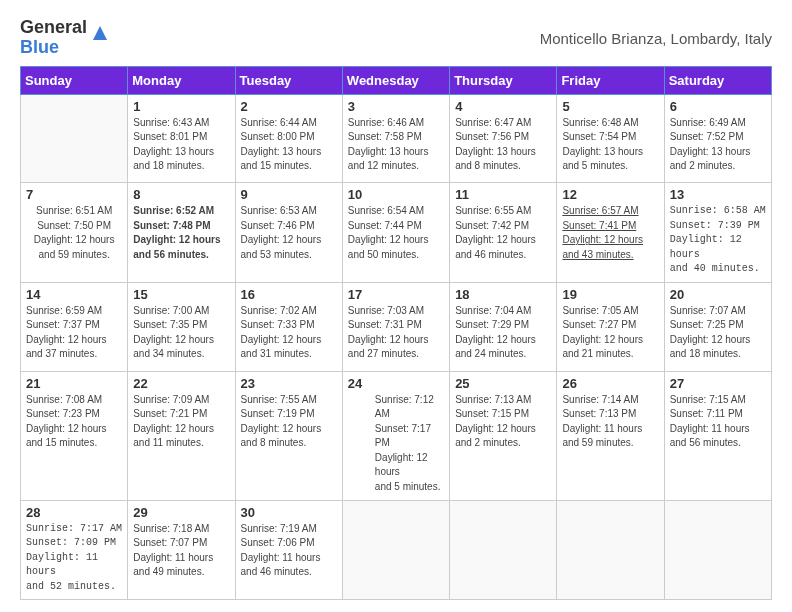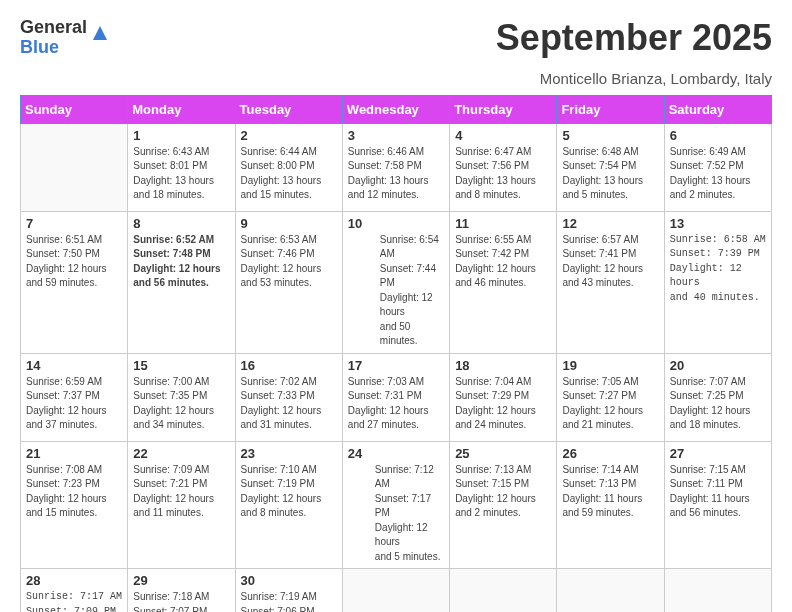--- a/index.html
+++ b/index.html
@@ -63,21 +63,21 @@
       color: #555;
       margin-top: 12px;
     }
     .calendar {
       width: 100%;
       border-collapse: collapse;
       flex: 1;
       table-layout: fixed;
     }
     .calendar thead tr th {
-      background-color: #d946ef;
+      background-color: #6d28d9;
       color: #fff;
       font-size: 13px;
       font-weight: bold;
       padding: 6px 4px;
       text-align: left;
       border: 1px solid #5a8fd8;
     }
     .calendar tbody tr td {
       vertical-align: top;
       border: 1px solid #ccc;
@@ -109,21 +109,20 @@
     <div class="logo">
       <div class="logo-text">
         <span class="logo-general">General</span>
         <span class="logo-blue">Blue</span>
       </div>
       <svg class="logo-icon" viewBox="0 0 22 22" xmlns="http://www.w3.org/2000/svg">
         <polygon points="4,18 18,18 11,4" fill="#3a7bd5"></polygon>
       </svg>
     </div>
     <div class="title-block">
-      <div class="month-title">September 2025</div>
       <div class="location-title">Monticello Brianza, Lombardy, Italy</div>
     </div>
   </div>
 
   <table class="calendar">
     <thead>
       <tr>
 
       <th>Sunday</th>
           <th>Monday</th>
@@ -176,56 +175,56 @@
             <div class="day-number">6</div>
             <div class="day-info" style="white-space: pre-line;">Sunrise: 6:49 AM
 Sunset: 7:52 PM
 Daylight: 13 hours
 and 2 minutes.</div>
           </td>
         </tr>
         <tr>
           <td>
             <div class="day-number">7</div>
-            <div class="day-info" style="white-space: pre-line;">Sunrise: 6:51 AM
+            <div class="day-info" style="white-space: pre-line; text-align: center;">Sunrise: 6:51 AM
 Sunset: 7:50 PM
 Daylight: 12 hours
 and 59 minutes.</div>
           </td>
           <td>
             <div class="day-number">8</div>
             <div class="day-info" style="white-space: pre-line; font-weight: bold;">Sunrise: 6:52 AM
 Sunset: 7:48 PM
 Daylight: 12 hours
 and 56 minutes.</div>
           </td>
           <td>
             <div class="day-number">9</div>
             <div class="day-info" style="white-space: pre-line;">Sunrise: 6:53 AM
 Sunset: 7:46 PM
 Daylight: 12 hours
 and 53 minutes.</div>
           </td>
           <td>
             <div class="day-number">10</div>
-            <div class="day-info" style="white-space: pre-line; margin-left: 32px;">Sunrise: 6:54 AM
+            <div class="day-info" style="white-space: pre-line;">Sunrise: 6:54 AM
 Sunset: 7:44 PM
 Daylight: 12 hours
 and 50 minutes.</div>
           </td>
           <td>
             <div class="day-number">11</div>
             <div class="day-info" style="white-space: pre-line;">Sunrise: 6:55 AM
 Sunset: 7:42 PM
 Daylight: 12 hours
 and 46 minutes.</div>
           </td>
           <td>
             <div class="day-number">12</div>
-            <div class="day-info" style="white-space: pre-line;">Sunrise: 6:57 AM
+            <div class="day-info" style="white-space: pre-line; text-decoration: underline;">Sunrise: 6:57 AM
 Sunset: 7:41 PM
 Daylight: 12 hours
 and 43 minutes.</div>
           </td>
           <td>
             <div class="day-number">13</div>
             <div class="day-info" style="white-space: pre-line; font-family: Liberation Mono, monospace;">Sunrise: 6:58 AM
 Sunset: 7:39 PM
 Daylight: 12 hours
 and 40 minutes.</div>
@@ -292,21 +291,21 @@
           </td>
           <td>
             <div class="day-number">22</div>
             <div class="day-info" style="white-space: pre-line;">Sunrise: 7:09 AM
 Sunset: 7:21 PM
 Daylight: 12 hours
 and 11 minutes.</div>
           </td>
           <td>
             <div class="day-number">23</div>
-            <div class="day-info" style="white-space: pre-line;">Sunrise: 7:10 AM
+            <div class="day-info" style="white-space: pre-line;">Sunrise: 7:55 AM
 Sunset: 7:19 PM
 Daylight: 12 hours
 and 8 minutes.</div>
           </td>
           <td>
             <div class="day-number">24</div>
             <div class="day-info" style="white-space: pre-line; margin-left: 27px;">Sunrise: 7:12 AM
 Sunset: 7:17 PM
 Daylight: 12 hours
 and 5 minutes.</div>

